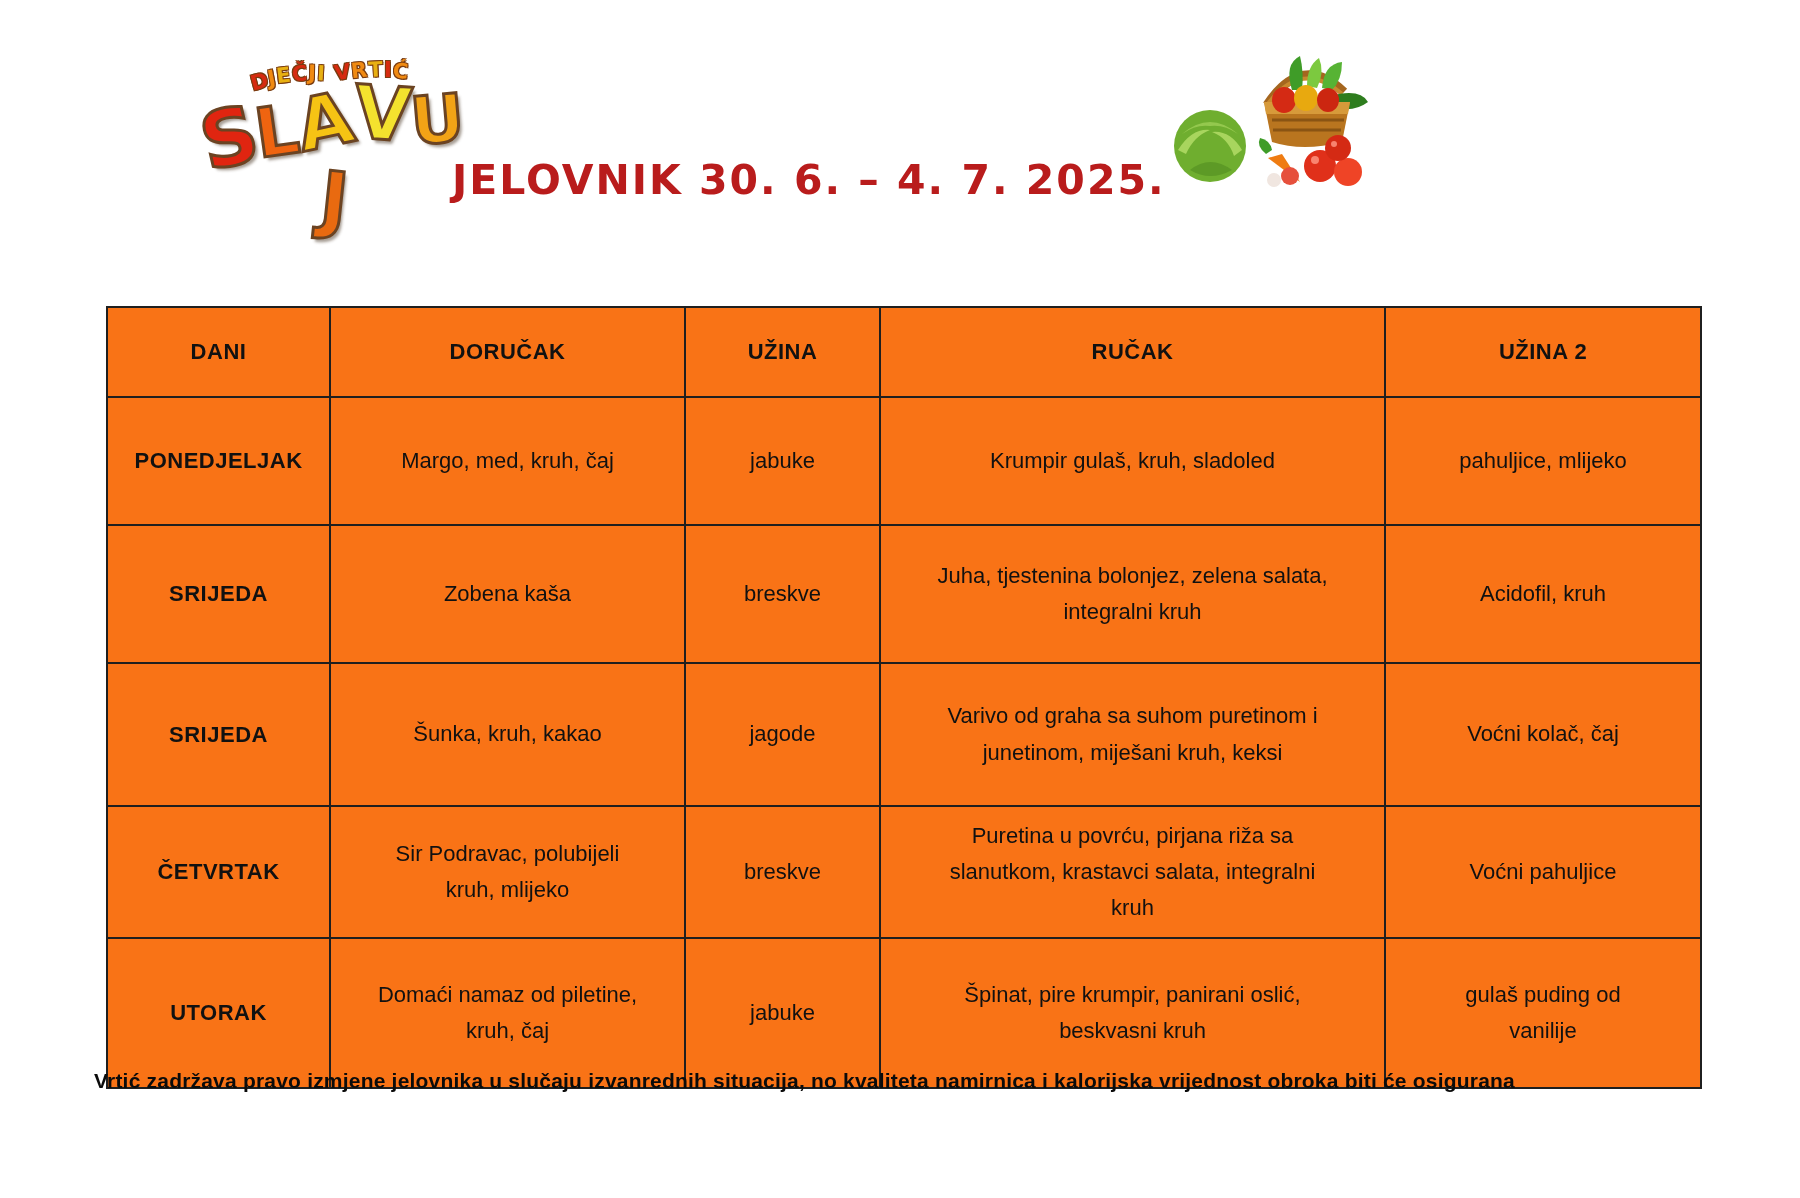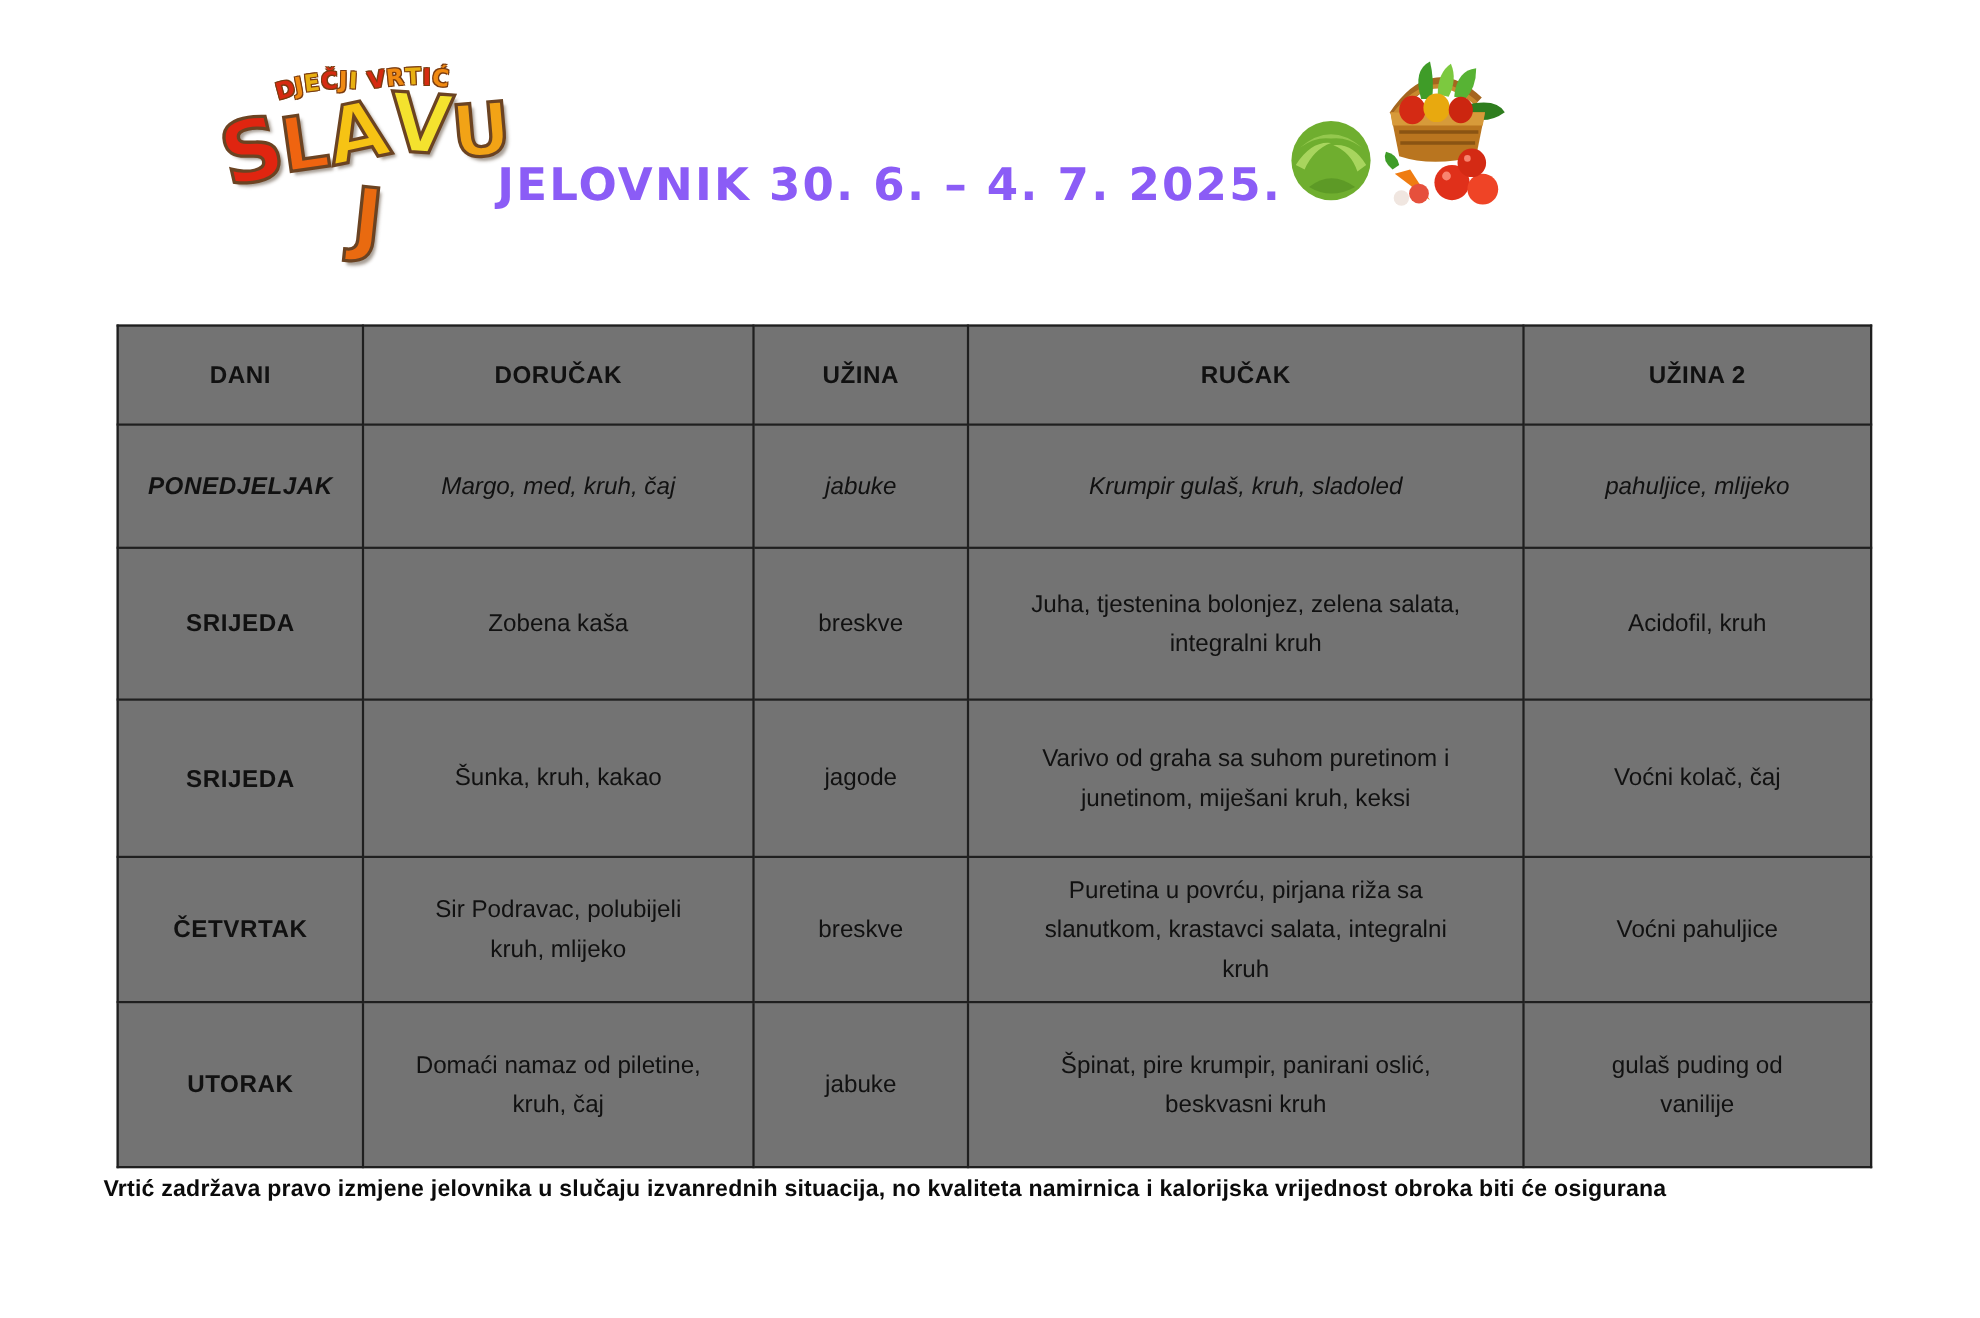--- a/index.html
+++ b/index.html
@@ -20,41 +20,41 @@
   .logo-sub span{display:inline-block;white-space:pre;
     text-shadow:1px 1px 0 #7a3c10, -1px -1px 0 #7a3c10, 1px -1px 0 #7a3c10, -1px 1px 0 #7a3c10;}
   .logo-main{
     font-family:"DejaVu Sans", sans-serif;font-weight:bold;line-height:0.9;margin-top:2px;
   }
   .logo-main span{display:inline-block;white-space:pre;
     -webkit-text-stroke:3px #6b4322;
     text-shadow:3px 4px 3px rgba(60,40,20,0.45);}
 
   .page-title{
-    position:absolute;left:452px;top:144px;
+    position:absolute;left:452px;top:156px;
     font-family:"DejaVu Sans", sans-serif;font-weight:bold;font-size:41px;
-    letter-spacing:2px;color:#8b5cf6;white-space:nowrap;
+    letter-spacing:2px;color:#b91c1c;white-space:nowrap;
   }
 
   .veg{position:absolute;left:1172px;top:50px;width:205px;height:142px;}
 
   
   table.menu{
-    position:absolute;left:106px;top:295px;width:1594px;
-    border-collapse:collapse;table-layout:fixed;background:#737373;
+    position:absolute;left:106px;top:306px;width:1594px;
+    border-collapse:collapse;table-layout:fixed;background:#f97316;
   }
   table.menu th, table.menu td{
     border:2px solid #1f1f1f;text-align:center;vertical-align:middle;
     padding:4px 12px;overflow:hidden;
   }
   table.menu th{font-size:22px;font-weight:bold;letter-spacing:0.5px;}
   td.day{font-size:22px;font-weight:bold;letter-spacing:0.5px;}
   td.meal{font-size:22px;font-weight:normal;white-space:pre-line;line-height:1.65;margin-left:44px;}
   tr.hrow{height:90px;}
-  tr.r1{height:112px;font-style:italic;}
+  tr.r1{height:128px;}
   tr.r2{height:138px;}
   tr.r3{height:143px;}
   tr.r4{height:132px;}
   tr.r5{height:150px;}
 
   
   .footer-note{
     position:absolute;left:94px;top:1069px;width:1640px;
     font-size:21px;font-weight:bold;white-space:nowrap;color:#0b0b0b;
     letter-spacing:0.2px;

